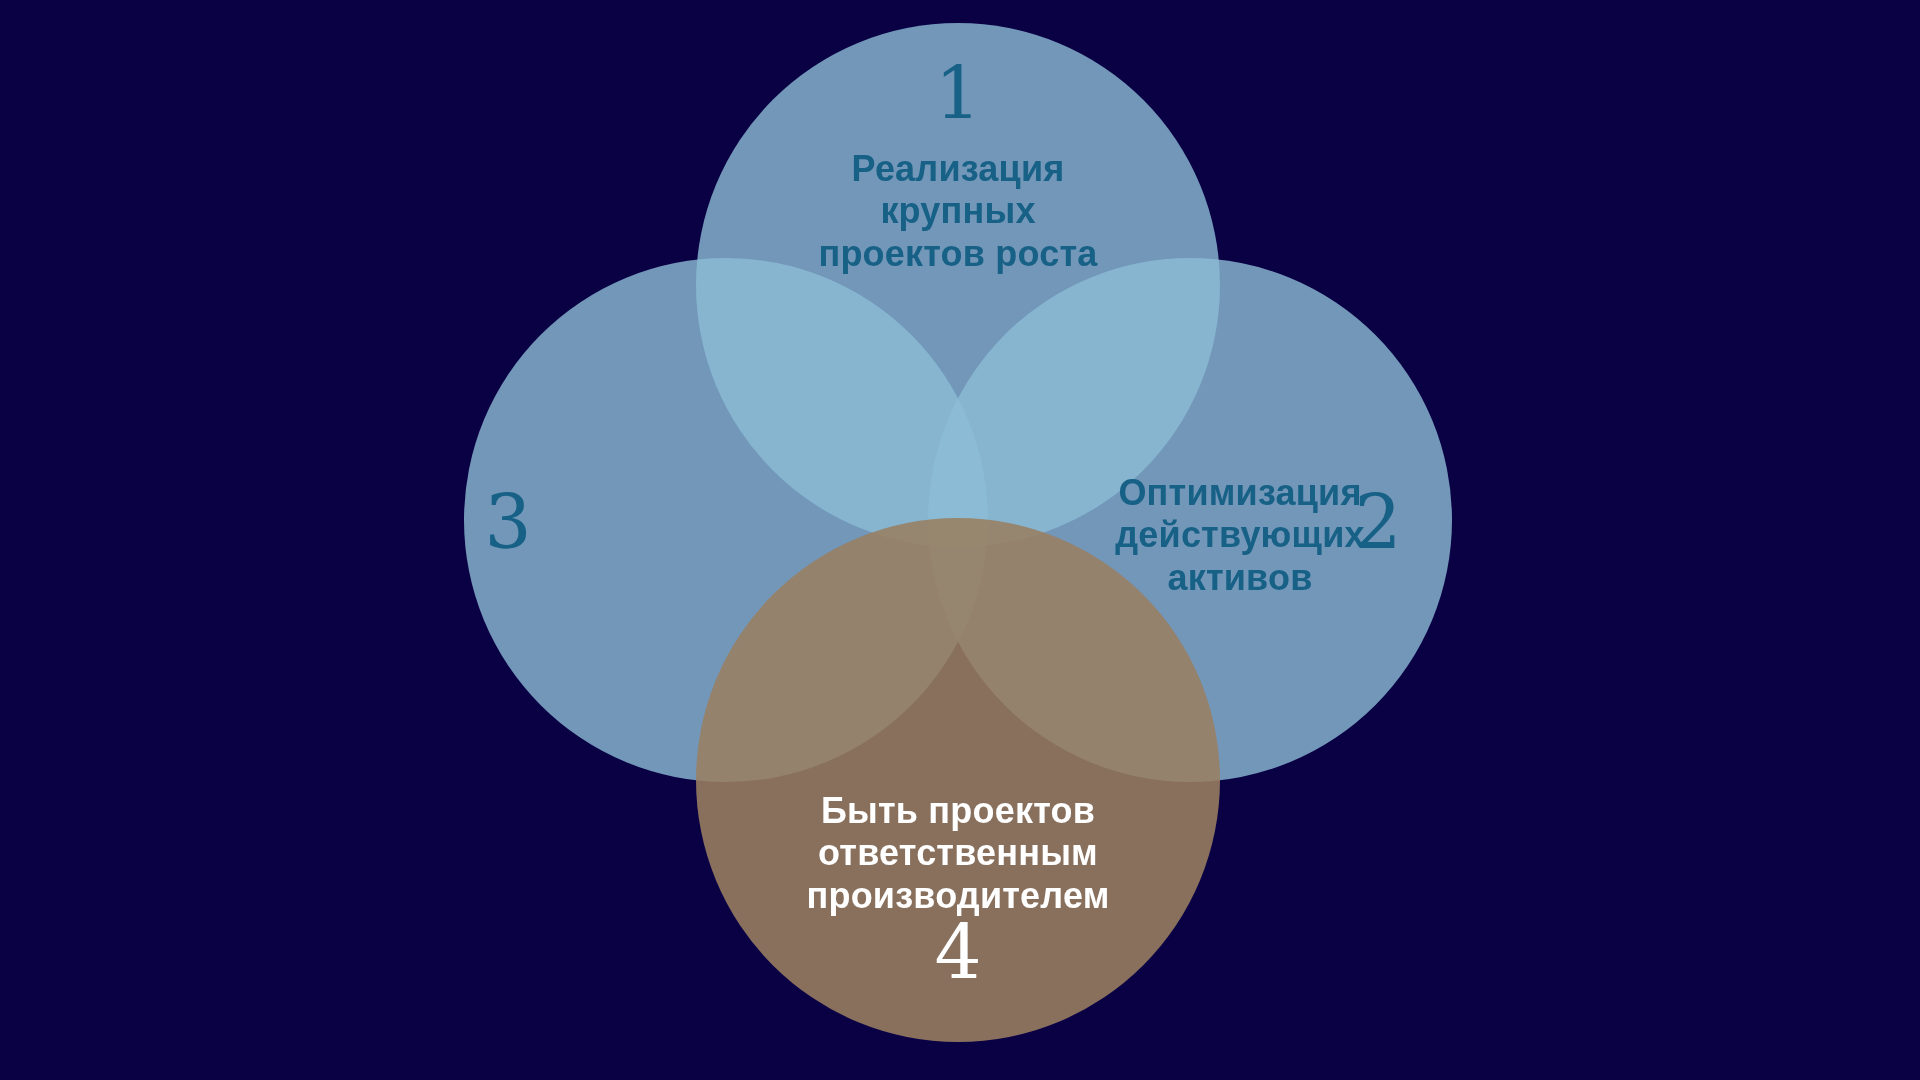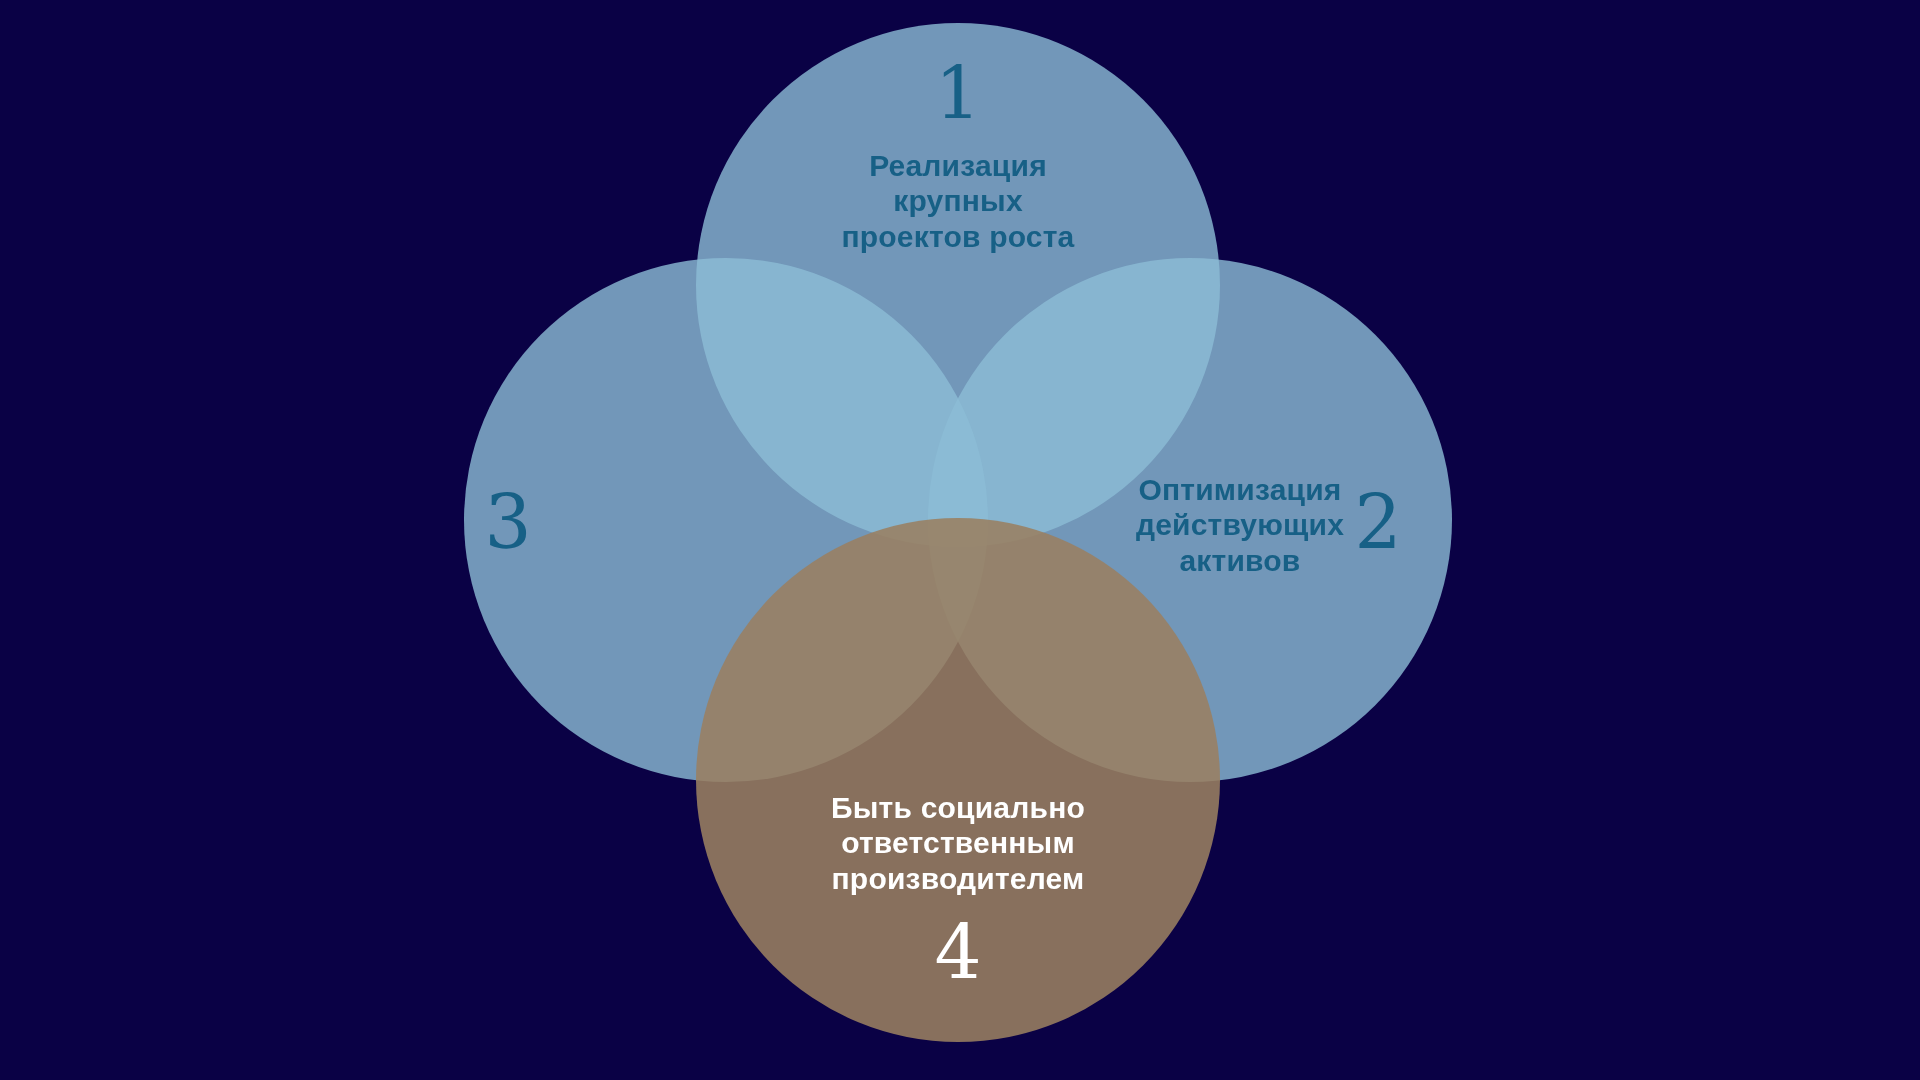--- a/index.html
+++ b/index.html
@@ -32,21 +32,21 @@
     inset: 0;
     width: 1920px;
     height: 1080px;
     pointer-events: none;
   }
   .circle-label {
     position: absolute;
     text-align: center;
     font-family: "Liberation Sans", sans-serif;
     font-weight: bold;
-    font-size: 30px;
+    font-size: 36px;
     line-height: 1.18;
     letter-spacing: 0.2px;
     white-space: pre-line;
     pointer-events: auto;
   }
   .label-blue { color: #176086; }
   .label-white { color: #ffffff; }
 
   
   #label-top {
@@ -105,20 +105,20 @@
 
     <div class="step-number num-blue" id="num-2">2</div>
 
     <div class="circle-label label-blue" id="label-right">Оптимизация
 действующих
 активов</div>
 
     <div class="step-number num-blue" id="num-3">3</div>
 
 
-    <div class="circle-label label-white" id="label-bottom">Быть социально
+    <div class="circle-label label-white" id="label-bottom">Быть проектов
 ответственным
 производителем</div>
 
     <div class="step-number num-white" id="num-4">4</div>
 
   </div>
 </div>
 
 </body></html>

